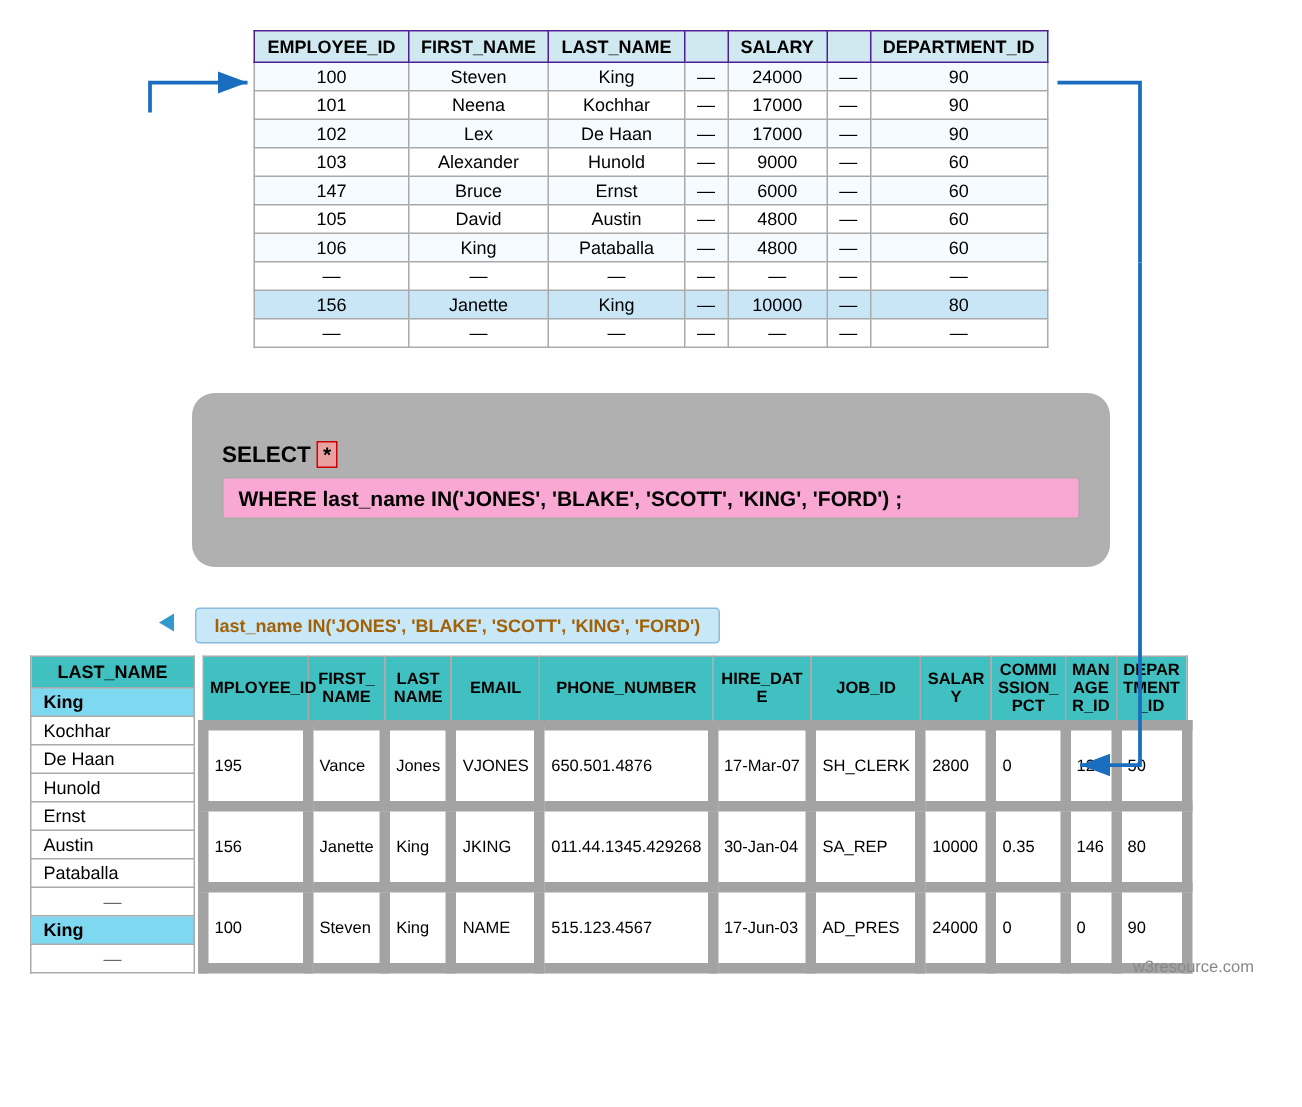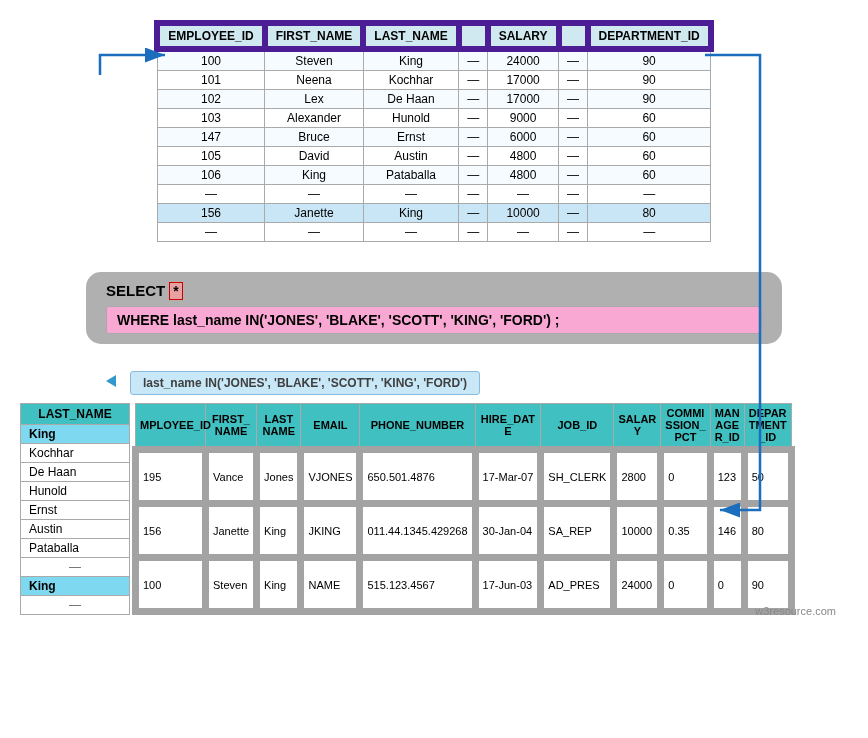--- a/index.html
+++ b/index.html
@@ -26,21 +26,21 @@
       position: relative;
     }
 
     .top-table {
       border-collapse: collapse;
       font-size: 12px;
     }
 
     .top-table th {
       background: #d0e8f0;
-      border: 6px solid #4c1d95;
+      border: 1px solid #4c1d95;
       padding: 3px 8px;
       text-align: center;
       font-weight: bold;
     }
 
     .top-table td {
       border: 1px solid #aaa;
       padding: 2px 8px;
       text-align: center;
       background: #fff;
@@ -52,22 +52,22 @@
 
     .top-table tr.highlight td {
       background: #c8e6f5;
     }
 
     
     .sql-box {
       background: #b0b0b0;
       border-radius: 15px;
       margin: 18px auto;
-      width: 696px;
-      padding: 10px 20px;
+      width: 612px;
+      padding: 32px 20px;
       position: relative;
     }
 
     .sql-line {
       font-size: 15px;
       font-weight: bold;
       color: #000;
       margin-bottom: 6px;
     }
 
@@ -102,21 +102,21 @@
     .filter-arrow {
       margin-right: 8px;
     }
 
     .filter-label {
       background: #c8e8f8;
       border: 1px solid #88bbdd;
       padding: 4px 12px;
       font-size: 12px;
       font-weight: bold;
-      color: #404040;
+      color: #a16207;
       border-radius: 3px;
     }
 
     
     .bottom-section {
       display: flex;
       margin-top: 4px;
       position: relative;
     }
 

